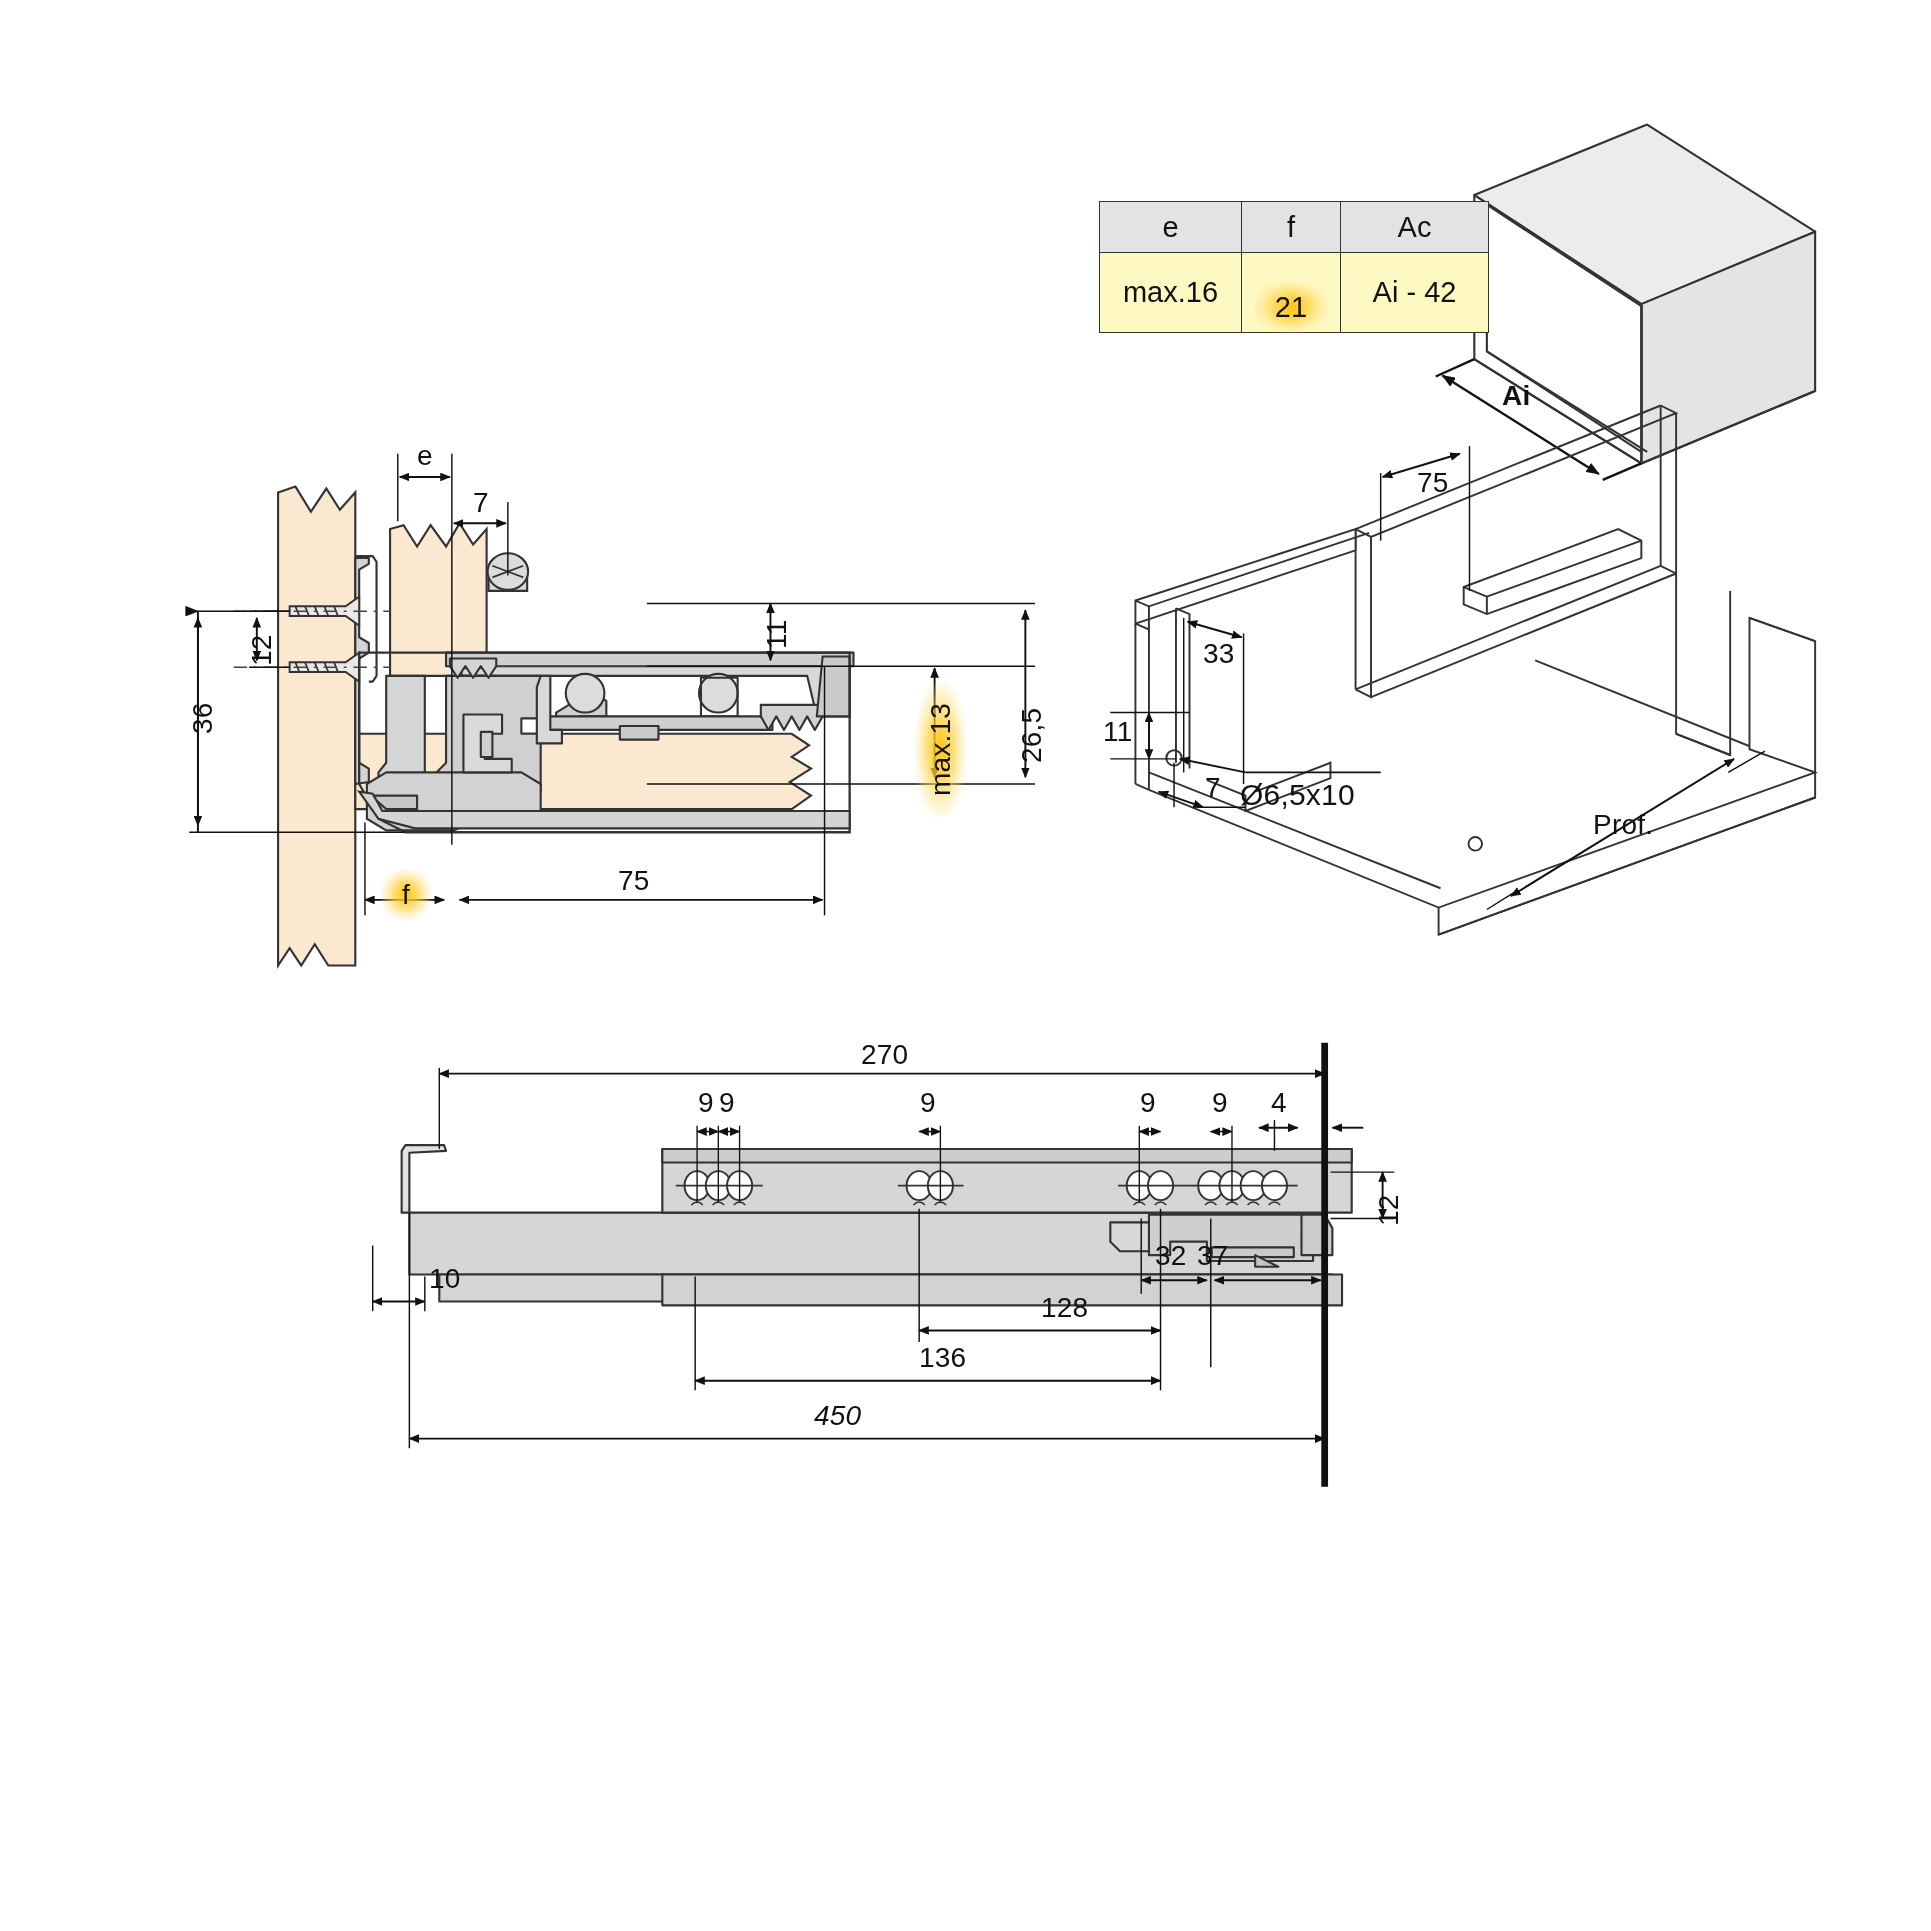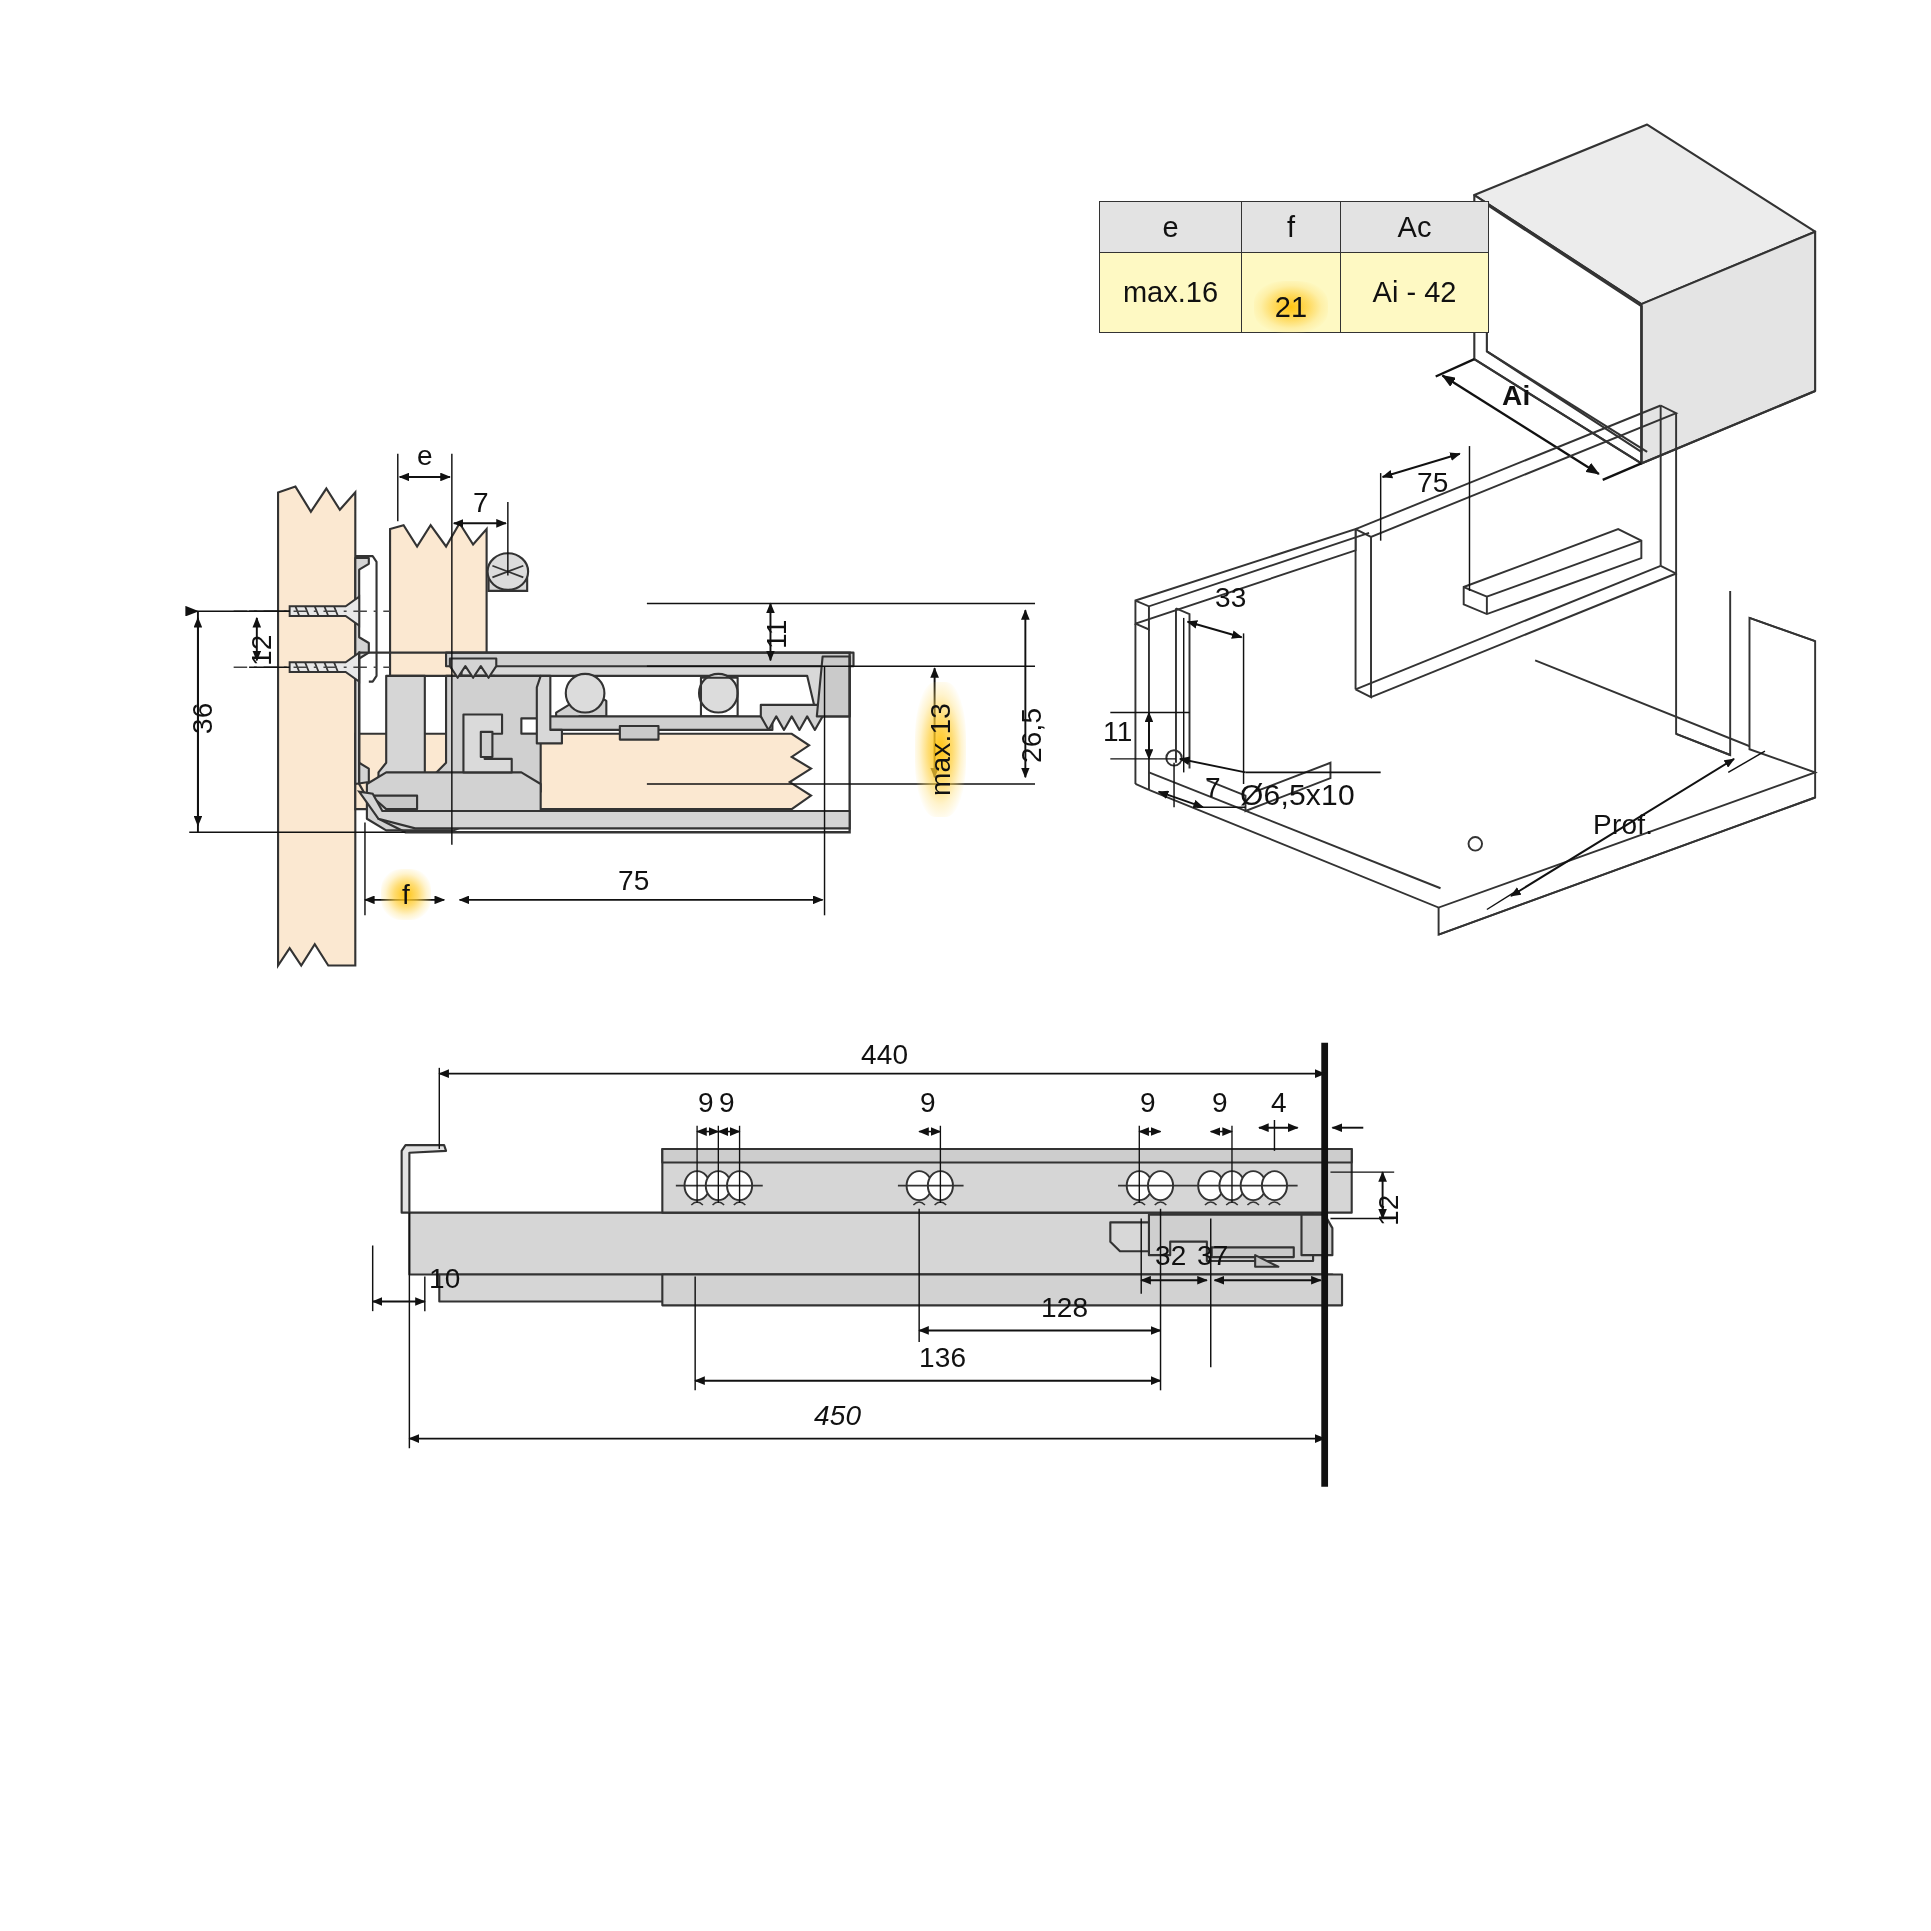--- a/index.html
+++ b/index.html
@@ -400,27 +400,27 @@
 <div class="lbl vert" style="left:1018px;top:763px;transform:rotate(-90deg);">26,5</div>
 <div class="lbl vert" style="left:927px;top:796px;transform:rotate(-90deg);">
   <span class="hl">max.13</span>
 </div>
 <div class="lbl" style="left:402px;top:881px;">
   <span class="hl">f</span>
 </div>
 <div class="lbl" style="left:618px;top:867px;">75</div>
 
 <div class="lbl" style="left:1417px;top:469px;">75</div>
-<div class="lbl" style="left:1203px;top:584px;margin-left:12px;">33</div>
+<div class="lbl" style="left:1203px;top:640px;">33</div>
 <div class="lbl" style="left:1103px;top:718px;">11</div>
 <div class="lbl big" style="left:1240px;top:736px;margin-top:44px;">Ø6,5x10</div>
 <div class="lbl" style="left:1205px;top:774px;">7</div>
 <div class="lbl" style="left:1593px;top:811px;">Prof.</div>
 
-<div class="lbl" style="left:861px;top:1041px;">440</div>
+<div class="lbl" style="left:861px;top:1041px;">270</div>
 <div class="lbl" style="left:814px;top:1402px;font-style:italic;">450</div>
 <div class="lbl" style="left:919px;top:1344px;">136</div>
 <div class="lbl" style="left:1041px;top:1294px;">128</div>
 <div class="lbl" style="left:429px;top:1265px;">10</div>
 <div class="lbl vert" style="left:1375px;top:1226px;transform:rotate(-90deg);">12</div>
 <div class="lbl" style="left:1271px;top:1089px;">4</div>
 <div class="lbl" style="left:1155px;top:1242px;">32</div>
 <div class="lbl" style="left:1197px;top:1242px;">37</div>
 <div class="lbl" style="left:698px;top:1089px;">9</div>
 <div class="lbl" style="left:719px;top:1089px;">9</div>

